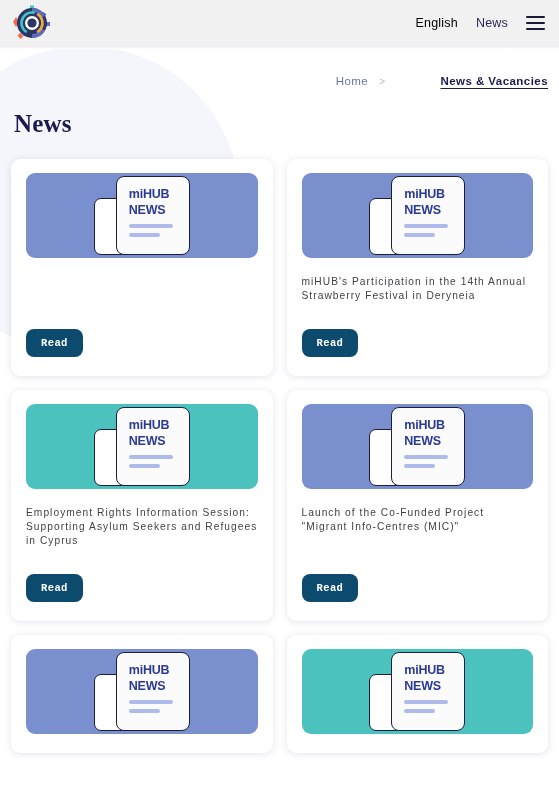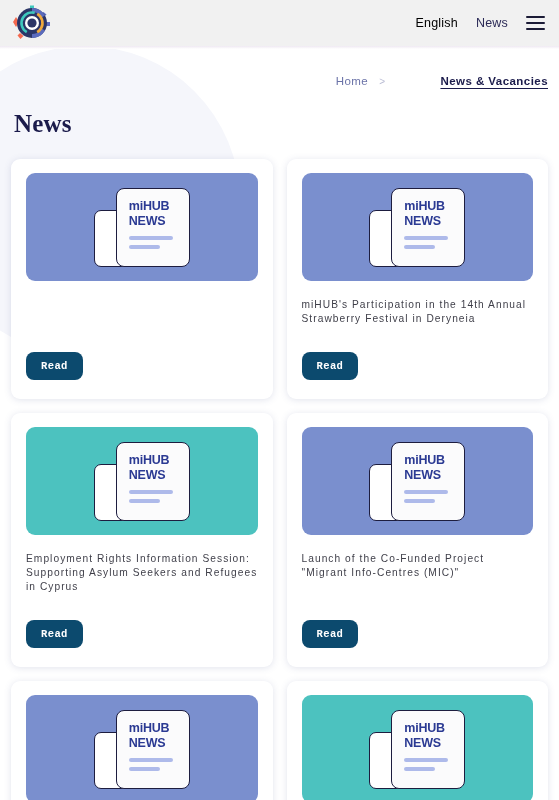--- a/index.html
+++ b/index.html
@@ -137,21 +137,21 @@
   .card {
     background: #ffffff;
     border-radius: 9px;
     box-shadow: 0 1px 7px rgba(80, 90, 140, .17);
     padding: 14px 15px 19px 15px;
     display: flex;
     flex-direction: column;
   }
 
   .thumb {
-    height: 108px;
+    height: 85px;
     border-radius: 9px;
     position: relative;
     display: flex;
     align-items: center;
     justify-content: center;
     overflow: hidden;
   }
   .thumb.blue { background: #7a8fce; }
   .thumb.teal { background: #4cc2bf; }
 

